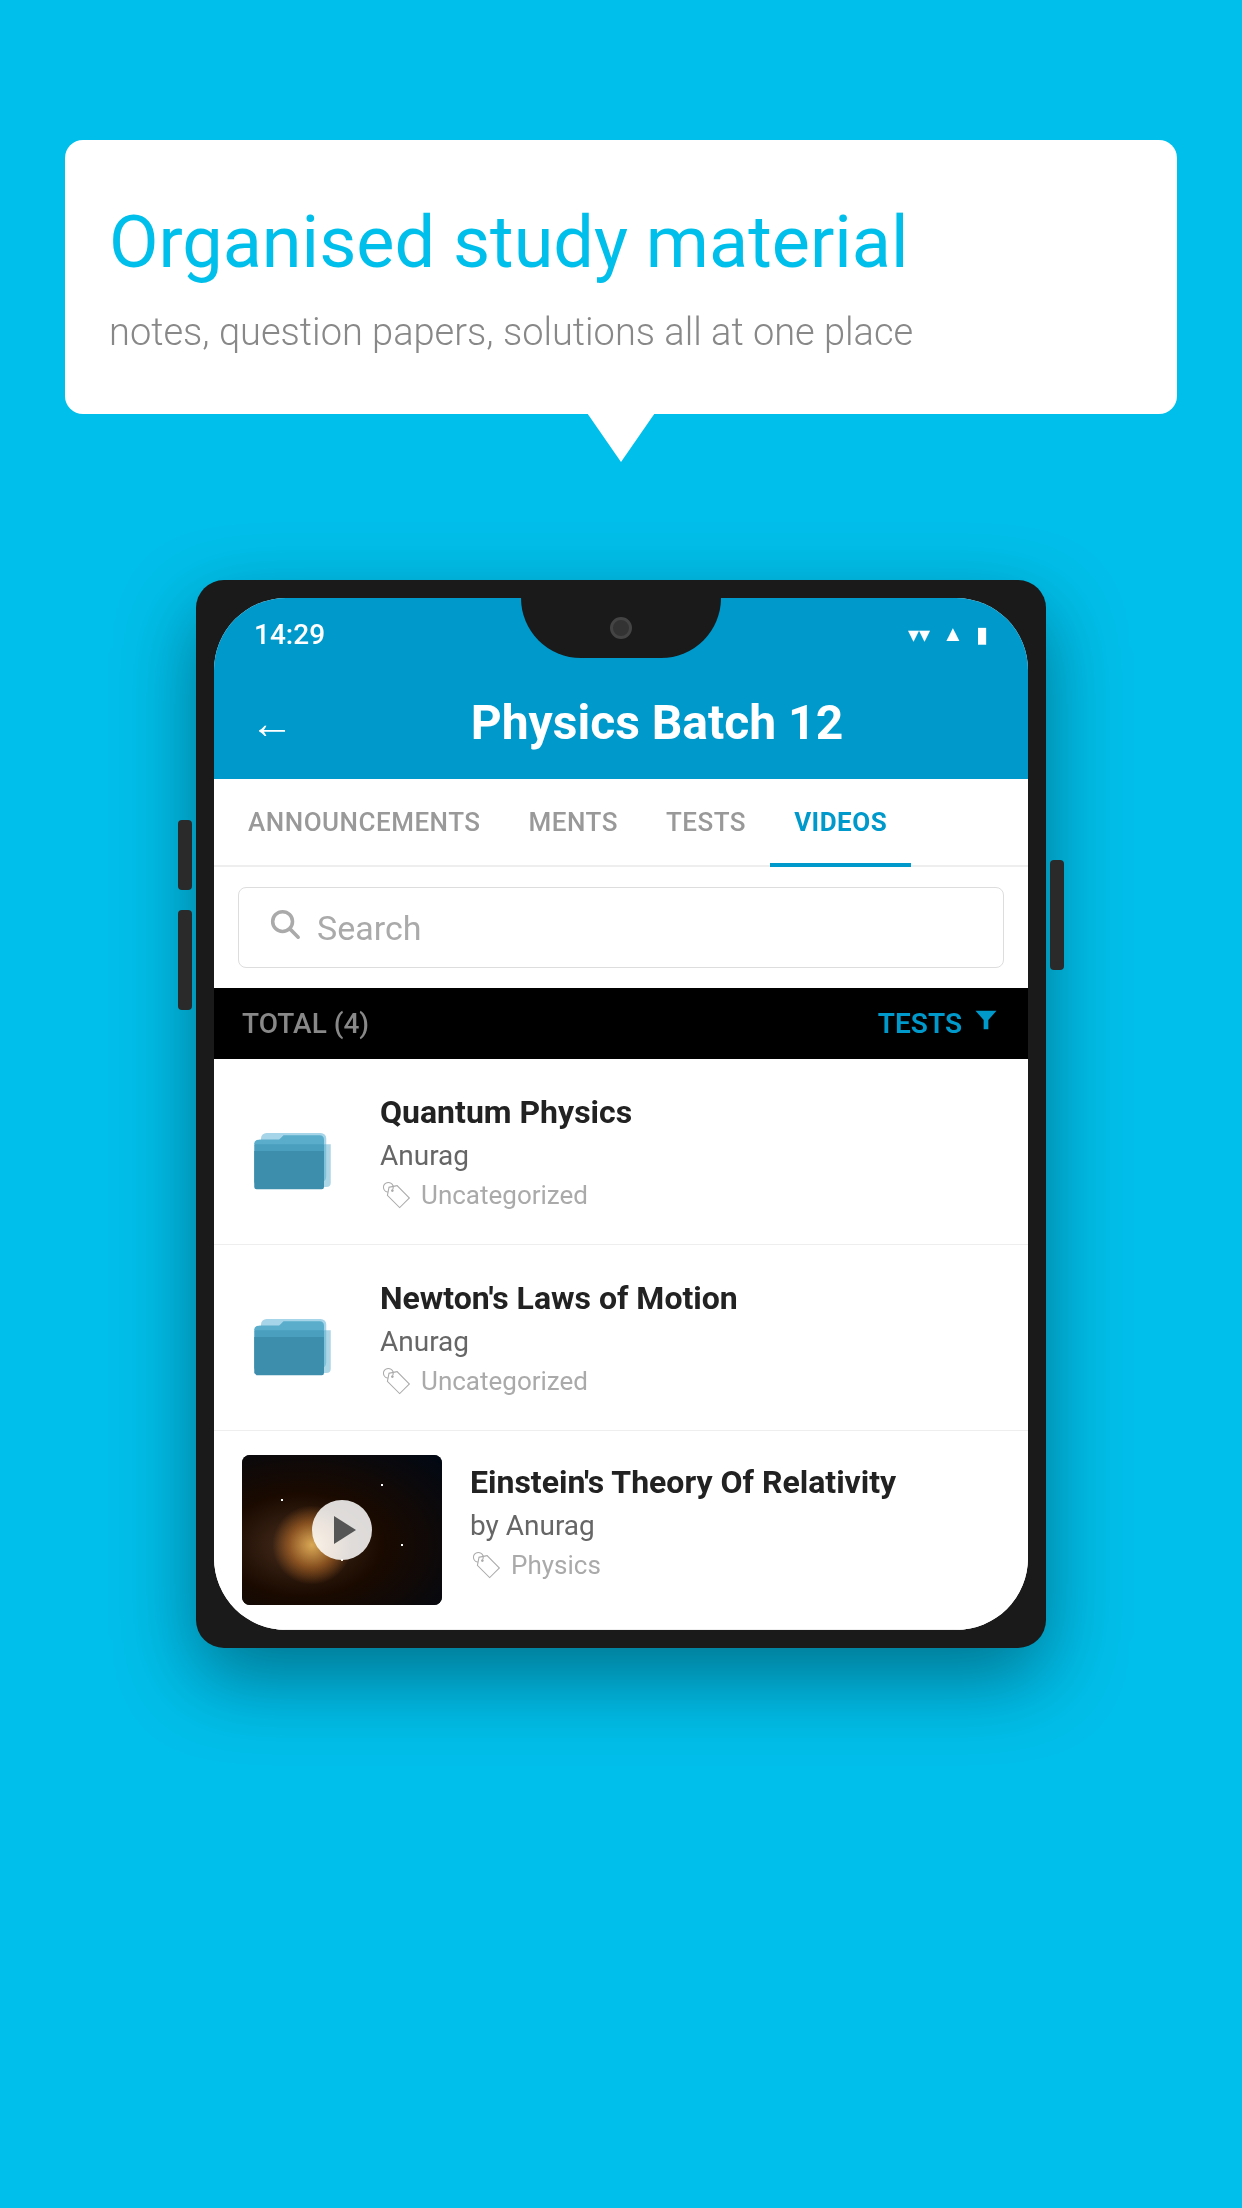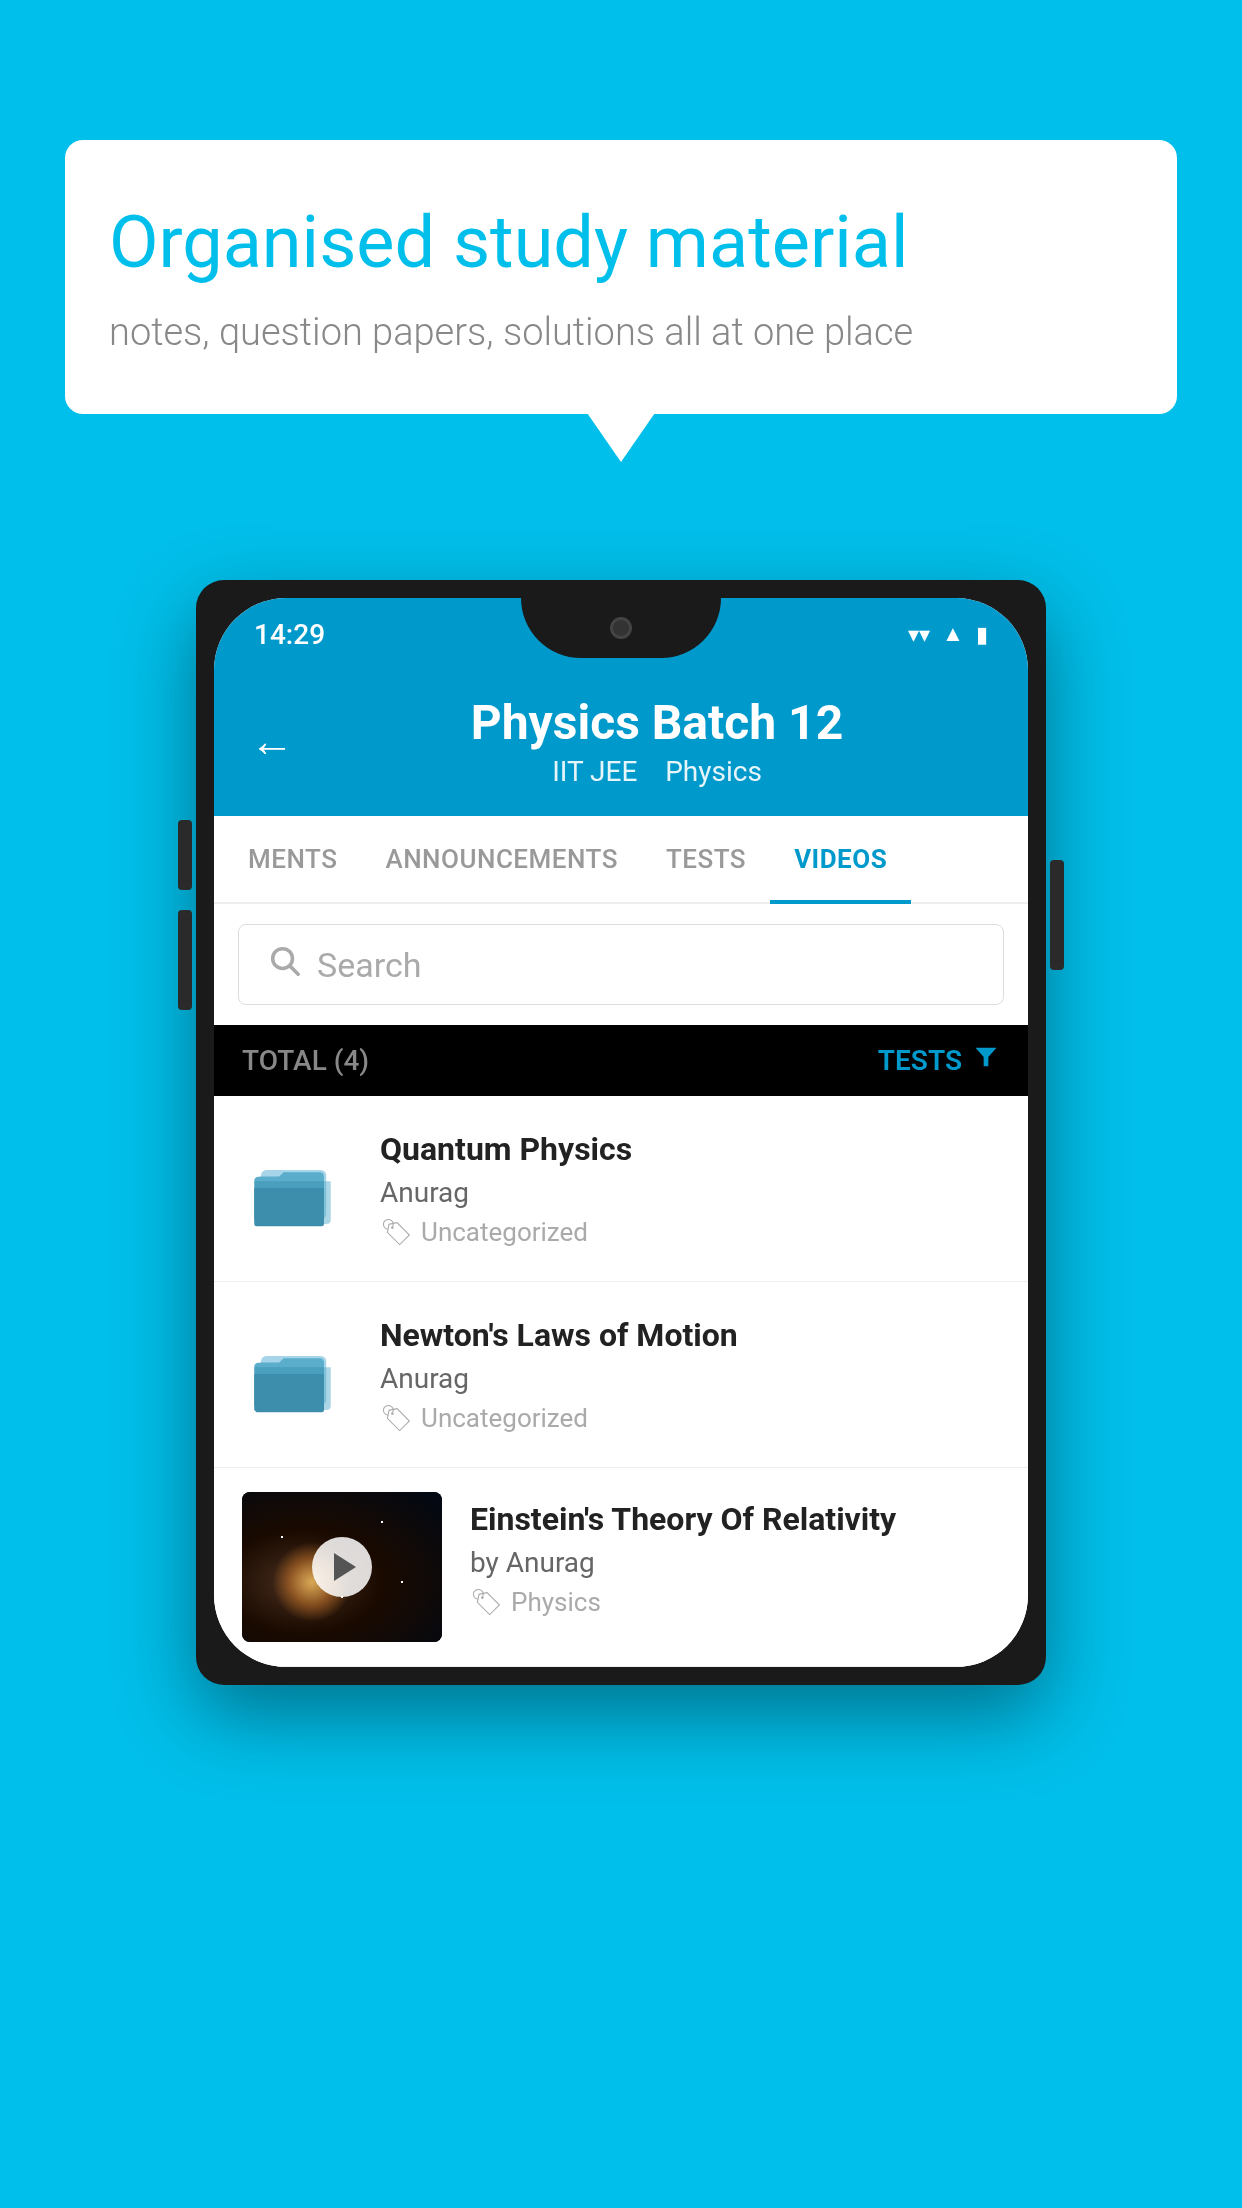--- a/index.html
+++ b/index.html
@@ -434,31 +434,26 @@
           <span>▾▾</span>
           <span>▲</span>
           <span>▮</span>
         </div>
       </div>
 
       <div class="toolbar">
         <div class="back-arrow">←</div>
         <div class="toolbar-title-group">
           <div class="toolbar-title">Physics Batch 12</div>
-          <div class="toolbar-subtitle">
-            <span>IIT JEE</span>
-            &nbsp;&nbsp;
-            <span>Physics</span>
-          </div>
         </div>
       </div>
 
       <div class="tabs">
+        <div class="tab">ANNOUNCEMENTS</div>
         <div class="tab">MENTS</div>
-        <div class="tab">ANNOUNCEMENTS</div>
         <div class="tab">TESTS</div>
         <div class="tab active">VIDEOS</div>
       </div>
 
       <div class="search-bar">
         <div class="search-input-wrapper">
           <span class="search-icon-svg">
             <svg width="34" height="34" viewBox="0 0 24 24" fill="none" stroke="#aaa" stroke-width="2.5" stroke-linecap="round">
               <circle cx="11" cy="11" r="7"></circle>
               <line x1="16.5" y1="16.5" x2="22" y2="22"></line>

